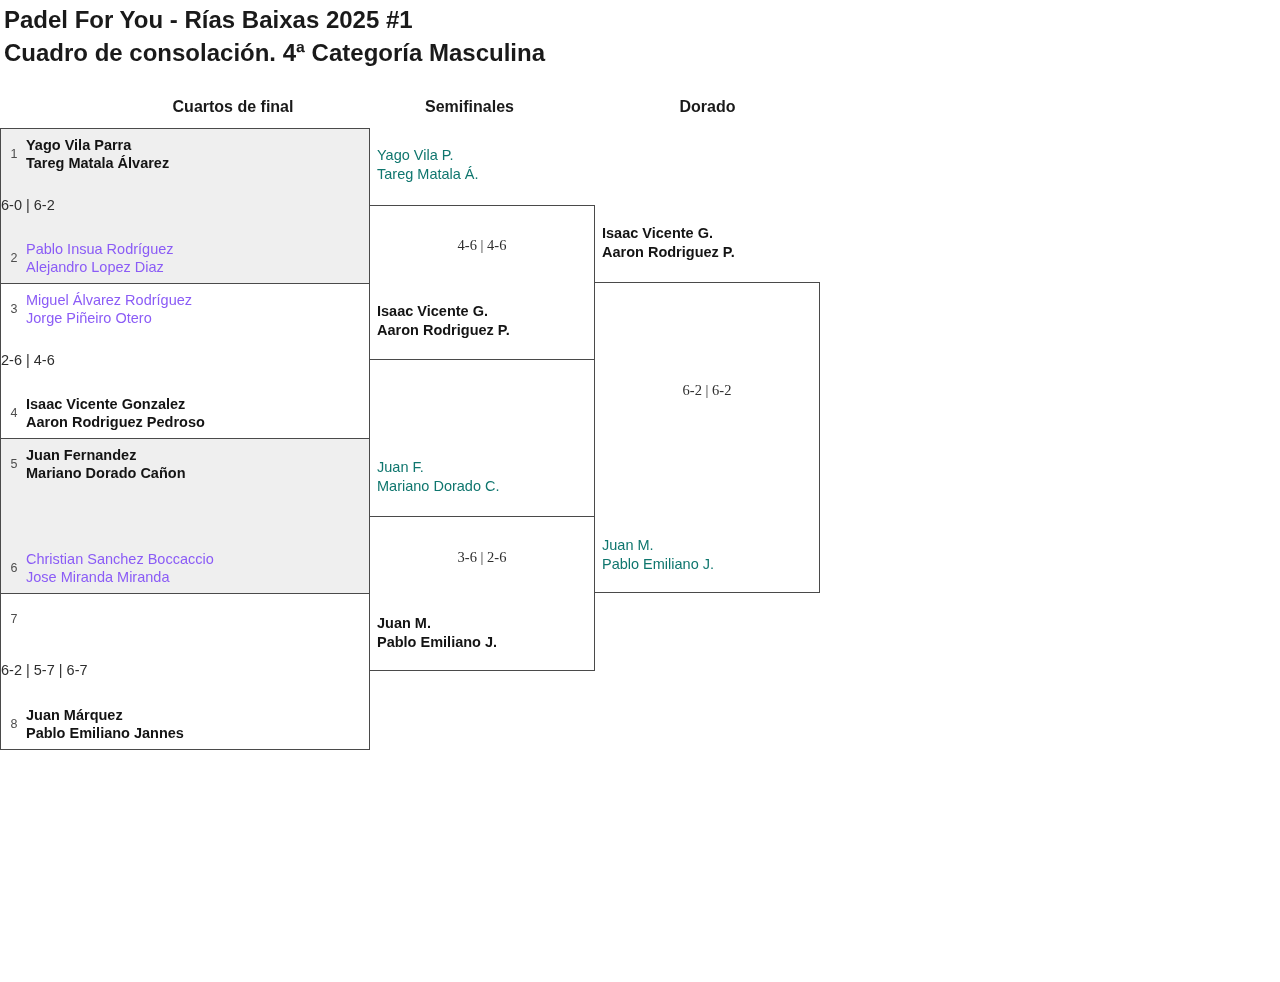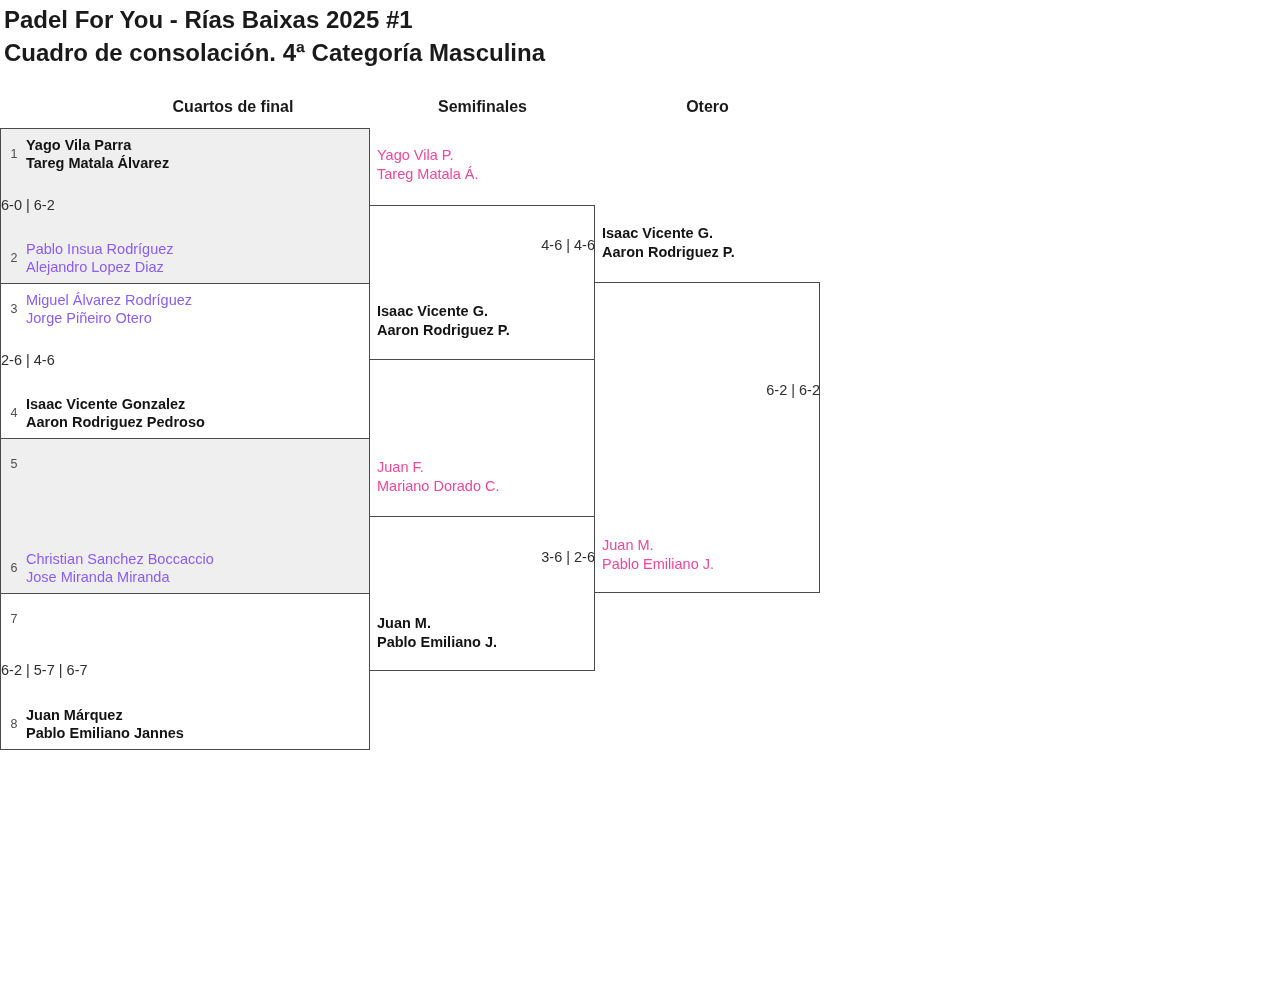--- a/index.html
+++ b/index.html
@@ -18,42 +18,42 @@
   .dot-orange     { left:18px; top:29px; width:19px; height:19px; background:#E57312; }
   .dot-blue-big   { left:2px;  top:42px; width:19px; height:19px; background:#2BA3DB; }
   .dot-green-small{ left:35px; top:46px; width:12px; height:12px; background:#6FB92C; }
   .wordmark {
     position:absolute; left:60px; top:12px; font-size:50px; line-height:50px;
     font-weight:normal; letter-spacing:-2px; color:#6FB92C;
   }
   
   .round-header { position:absolute; top:98px; font-size:16px; font-weight:bold; color:#1a1a1a; text-align:center; }
   .rh-qf { left:0;     width:370px;margin-left:48px; }
-  .rh-sf { left:370px; width:225px; }
+  .rh-sf { left:357px; width:225px; }
   .rh-f  { left:595px; width:225px; }
   
   .qf-col {
     position:absolute; left:0; top:128px; width:370px; height:622px;
     border:1px solid #4a4a4a; box-sizing:border-box; background:#ffffff;
   }
   .qf-match { position:relative; height:155px; box-sizing:border-box; border-bottom:1px solid #4a4a4a; }
   .qf-match:last-child { border-bottom:none; }
   .qf-match.shaded { background:#efefef; }
   .seed { position:absolute; left:4px; width:18px; text-align:center; font-size:12.5px; color:#4d4d4d; line-height:18px; }
   .seed.top { top:16px; } .seed.bottom { bottom:16px; }
   .team { position:absolute; left:25px; font-size:14.5px; line-height:18px; color:#8b5cf6; }
   .team.top { top:7px; } .team.bottom { bottom:7px; }
   .qf-score { position:absolute; left:0; width:100%; top:68px; text-align:left; font-size:14.5px; color:#2e2e2e; }
   
   .conn-box { position:absolute; border:1px solid #4a4a4a; box-sizing:border-box; background:transparent; }
   .sf1-box { left:369px; top:205px; width:226px; height:155px; }
   .sf2-box { left:369px; top:516px; width:226px; height:155px; }
   .f-box   { left:594px; top:282px; width:226px; height:311px; }
-  .adv-team { position:absolute; font-size:14.5px; line-height:18.5px; color:#ec4899; }
-  .conn-score { position:absolute; width:226px; text-align:right; font-size:14.5px; color:#2e2e2e; line-height:18px; }
+  .adv-team { position:absolute; font-size:14.5px; line-height:18.5px; color:#0f766e; }
+  .conn-score { position:absolute; width:226px; text-align:center; font-size:14.5px; color:#2e2e2e; line-height:18px;font-family:Liberation Serif, serif; }
   
   .winner { font-weight:bold; color:#141414; }
 </style>
 </head>
 <body>
 
 <div class="page">
 
   <div class="title-block">
     <div class="title-line">Padel For You - Rías Baixas 2025 #1</div>
@@ -64,21 +64,21 @@
     <span class="dot dot-blue-small"></span>
     <span class="dot dot-green-big"></span>
     <span class="dot dot-orange"></span>
     <span class="dot dot-blue-big"></span>
     <span class="dot dot-green-small"></span>
     <span class="wordmark">xporty</span>
   </div>
 
   <div class="round-header rh-qf">Cuartos de final</div>
   <div class="round-header rh-sf">Semifinales</div>
-  <div class="round-header rh-f">Otero</div>
+  <div class="round-header rh-f">Dorado</div>
 
   <div class="qf-col">
 
     <div class="qf-match shaded">
       <div class="seed top">1</div>
       <div class="team top winner">
         <div>Yago Vila Parra</div>
         <div>Tareg Matala Álvarez</div>
       </div>
       <div class="qf-score">6-0 | 6-2</div>
@@ -98,20 +98,24 @@
       <div class="qf-score">2-6 | 4-6</div>
       <div class="seed bottom">4</div>
       <div class="team bottom winner">
         <div>Isaac Vicente Gonzalez</div>
         <div>Aaron Rodriguez Pedroso</div>
       </div>
     </div>
 
     <div class="qf-match shaded">
       <div class="seed top">5</div>
+      <div class="team top winner">
+        <div>Juan Fernandez</div>
+        <div>Mariano Dorado Cañon</div>
+      </div>
       <div class="seed bottom">6</div>
       <div class="team bottom">
         <div>Christian Sanchez Boccaccio</div>
         <div>Jose Miranda Miranda</div>
       </div>
     </div>
 
     <div class="qf-match">
       <div class="seed top">7</div>
       <div class="qf-score">6-2 | 5-7 | 6-7</div>

